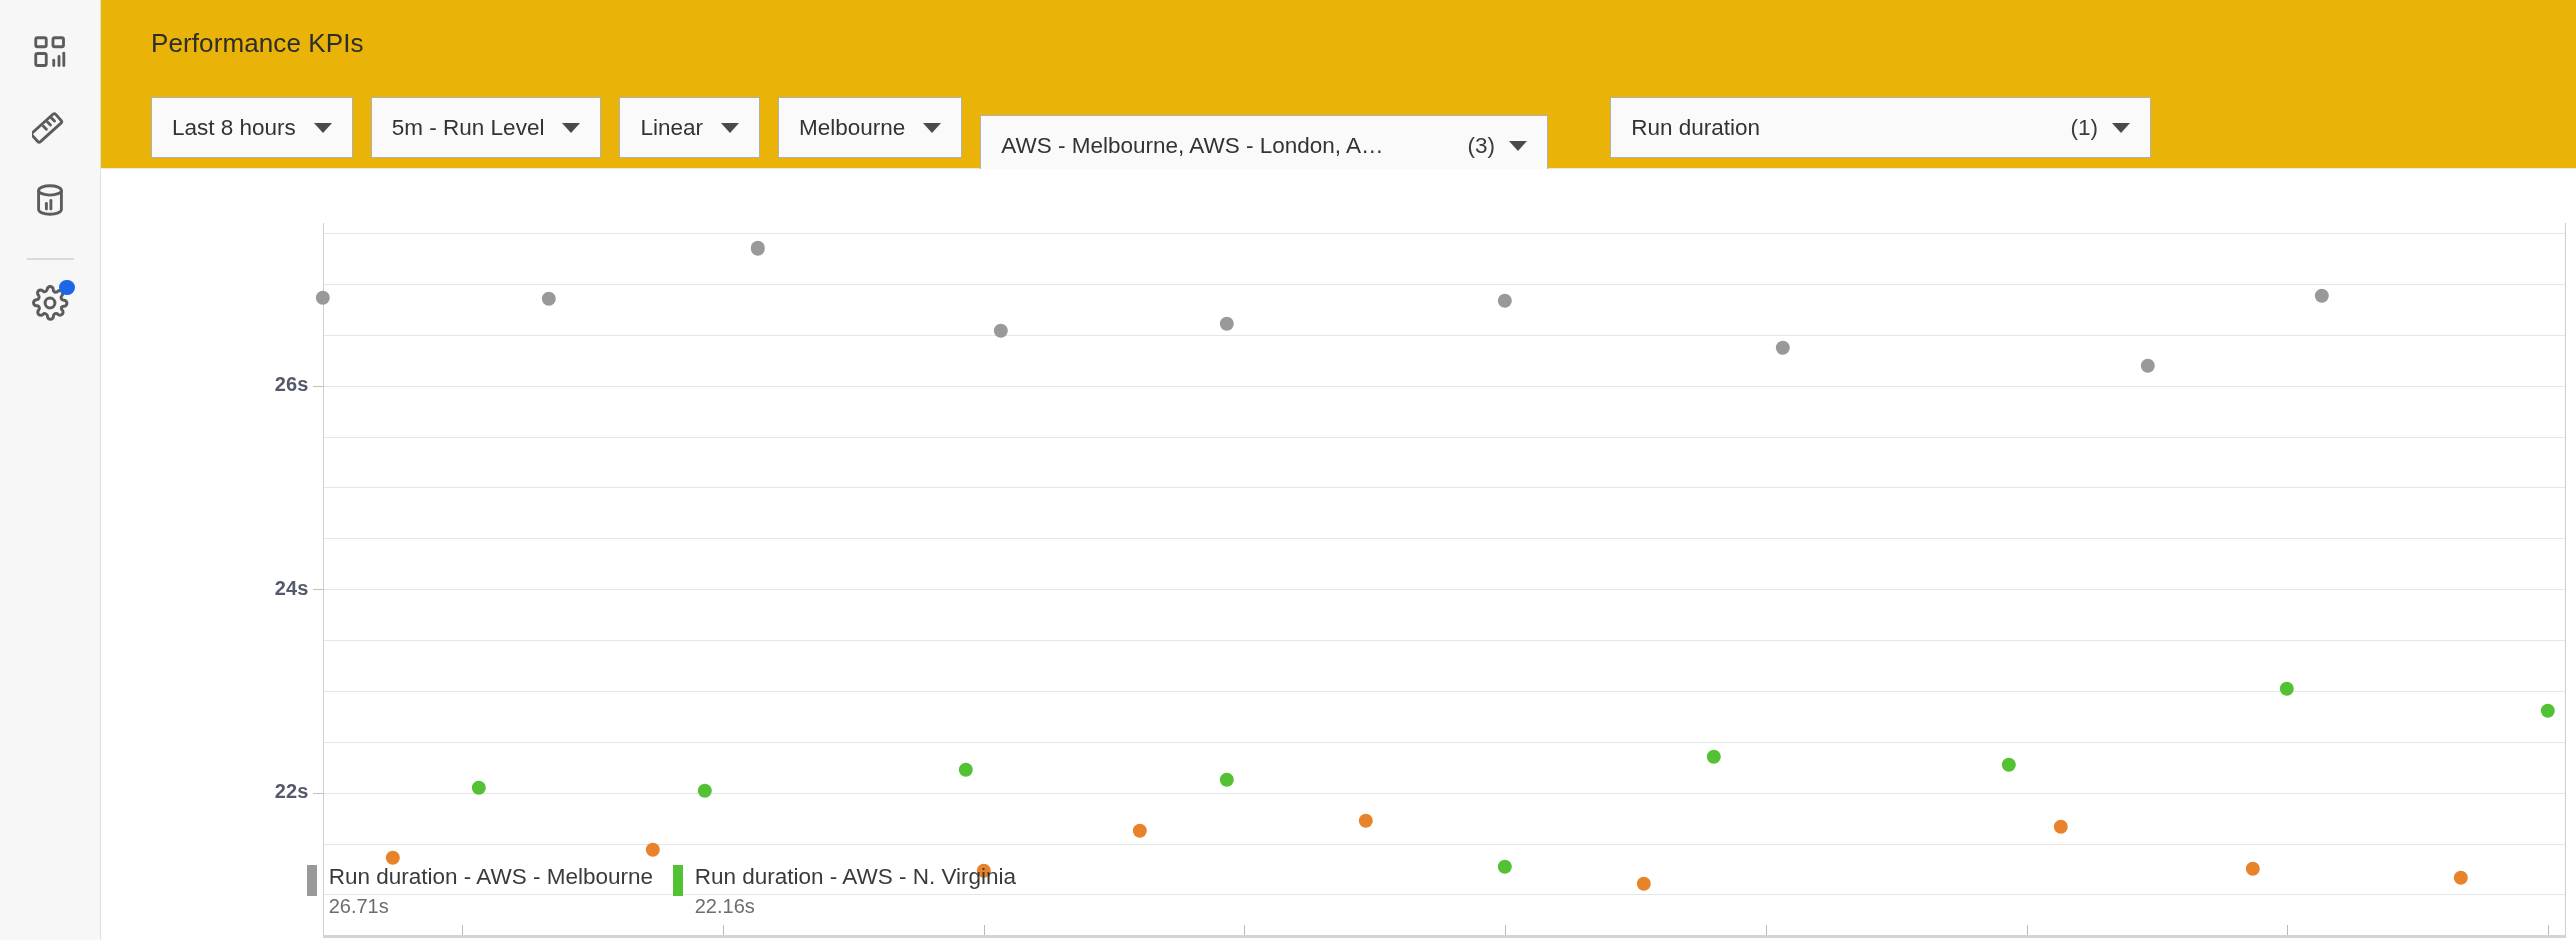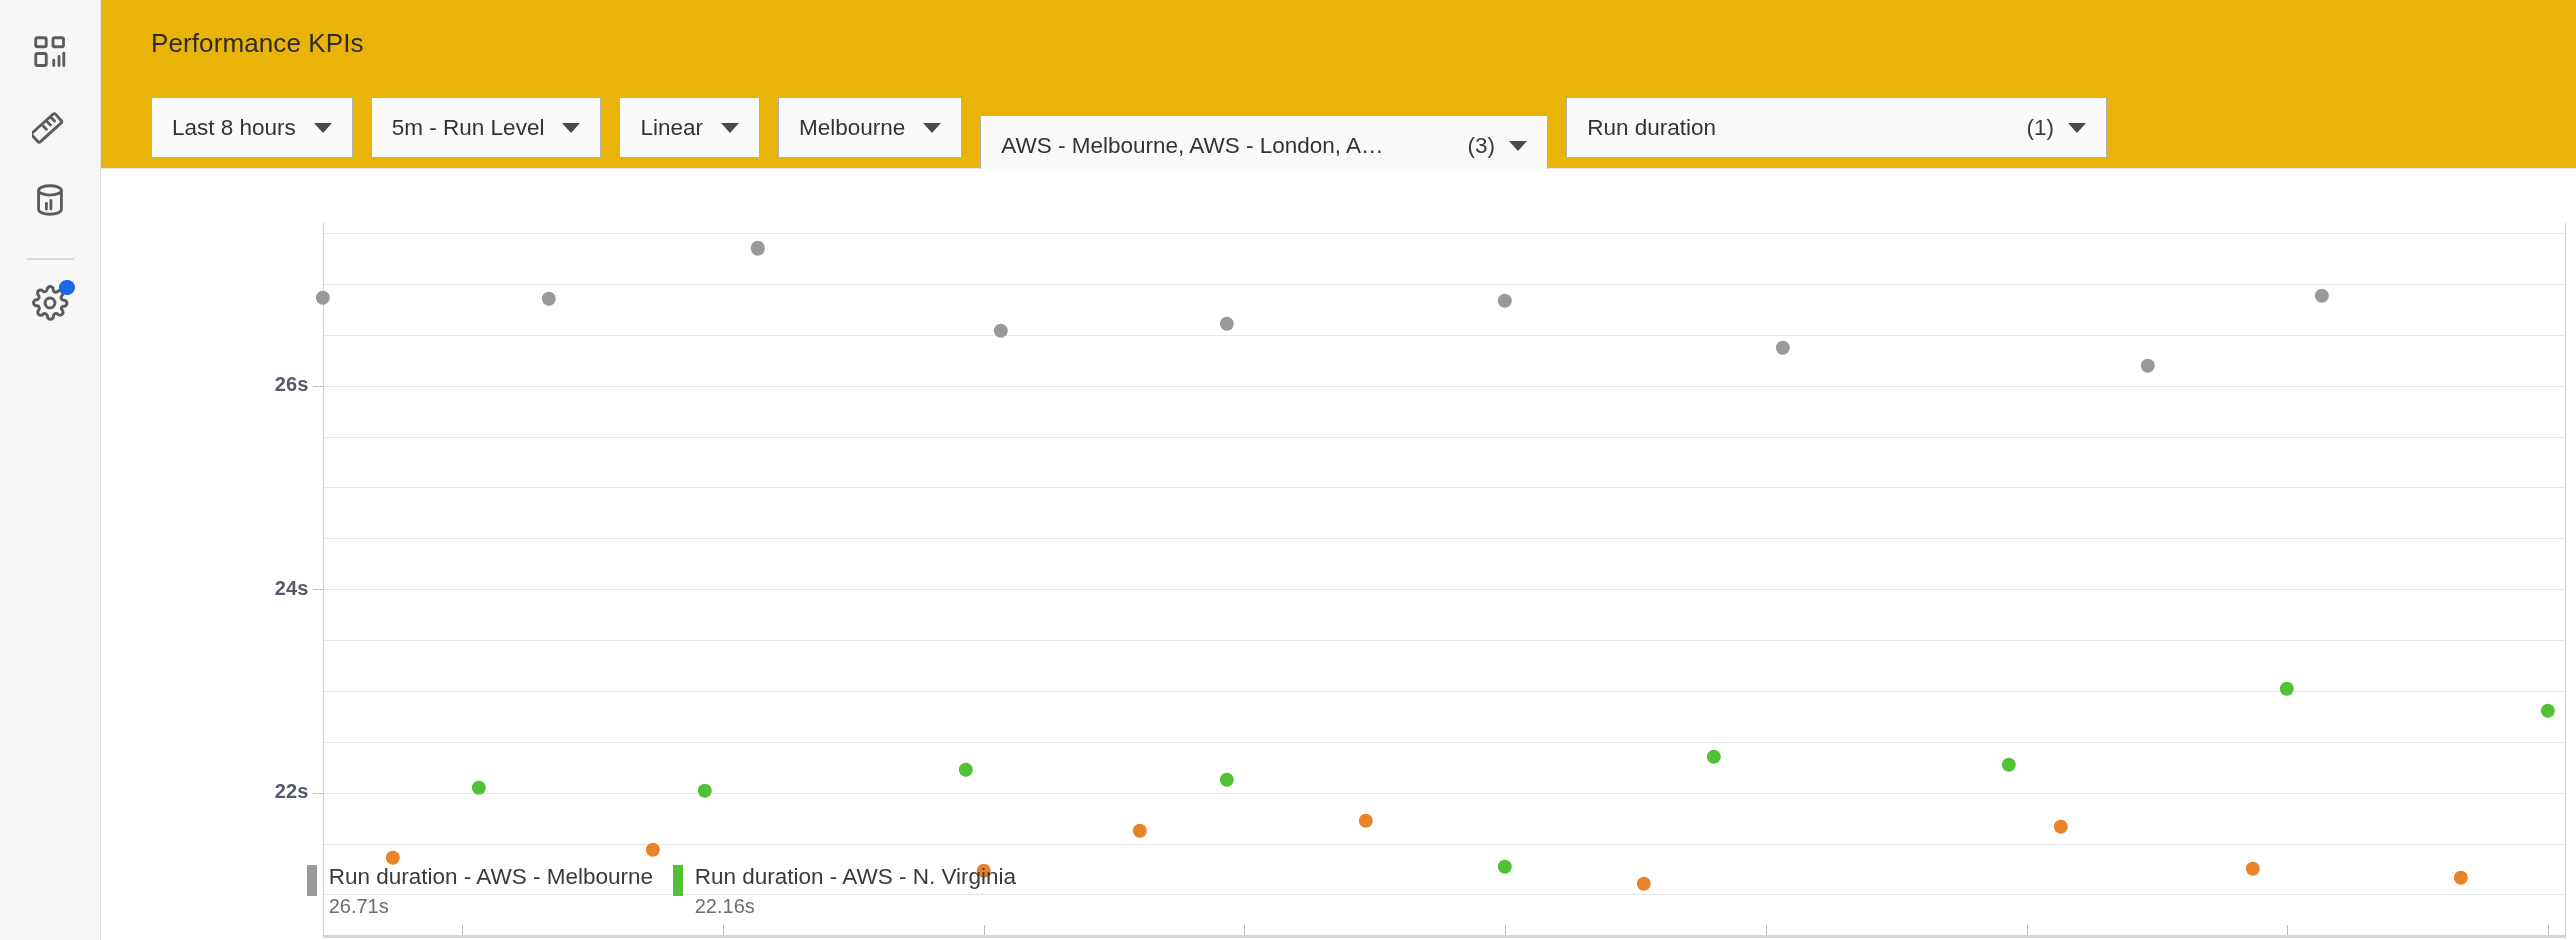--- a/index.html
+++ b/index.html
@@ -61,21 +61,21 @@
   .dd-label { margin-right: 18px; }
   .dd-count { color: #3b3b3b; margin-right: 14.4px; }
   .caret {
     width: 0; height: 0;
     border-left: 9px solid transparent;
     border-right: 9px solid transparent;
     border-top: 10px solid #4a4a4a;
   }
   .dd-wide { width: 568px; margin-top: 36px; }
   .dd-wide .dd-label { flex: 1 1 auto; overflow: hidden; text-overflow: ellipsis; }
-  .dd-wide2 { width: 541px; }
+  .dd-wide2 { width: 541px; margin-left: 44px; }
   .dd-wide2 .dd-label { flex: 1 1 auto; }
 
   
   .chart-area { position: relative; flex: 1 1 auto; background: #fff; }
   .plot {
     position: absolute;
     left: 222px; top: 54px;
     width: 2243px; height: 712px;
   }
   .gridline { position: absolute; left: 0; width: 100%; height: 0.9px; background: #e6e6e6; }

